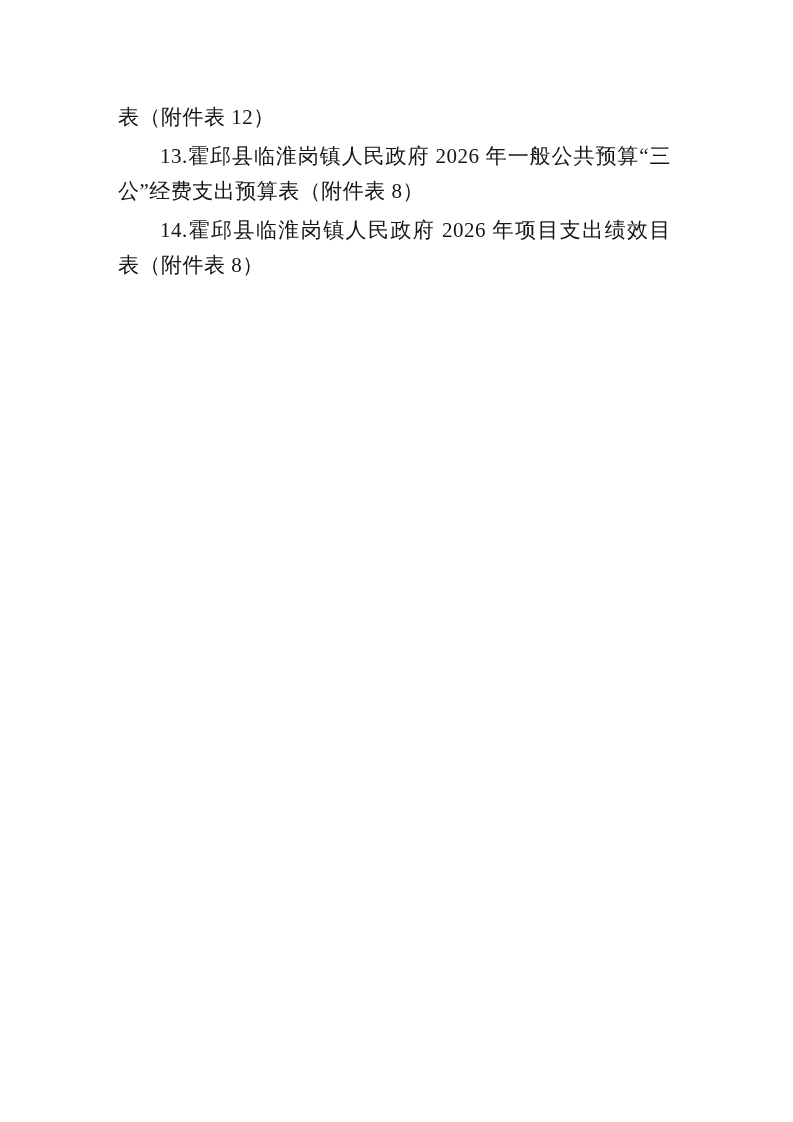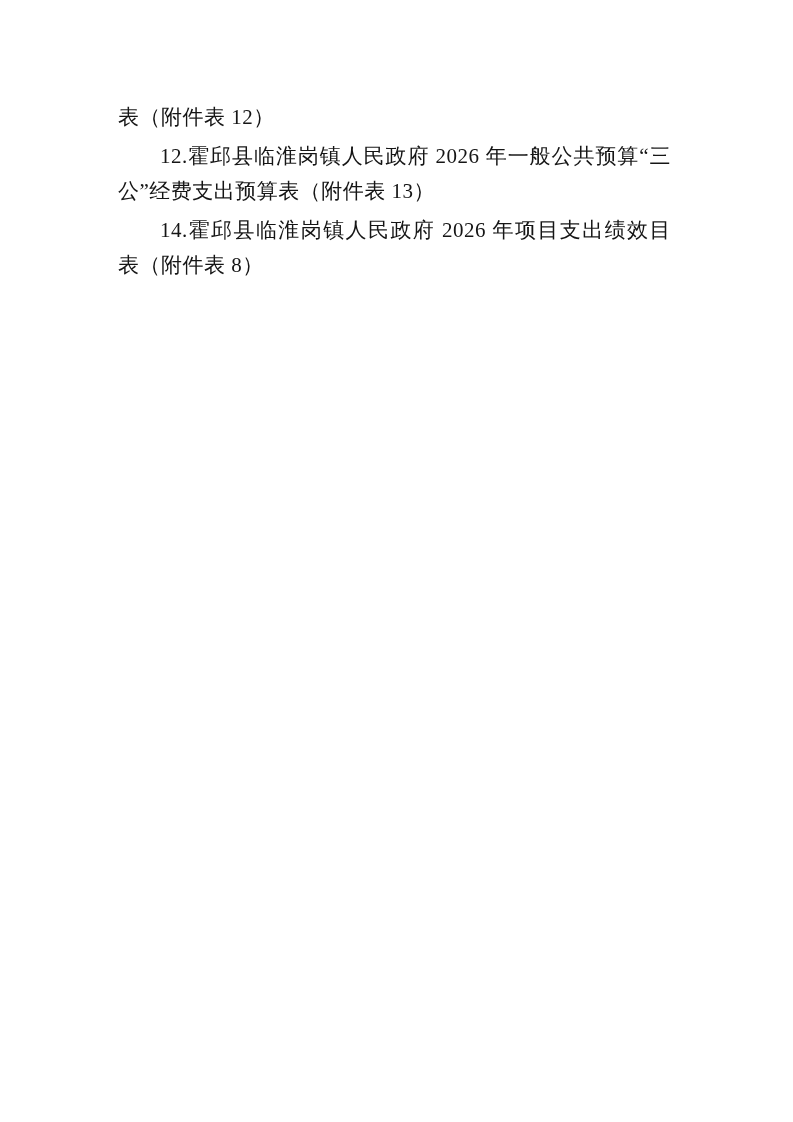--- a/index.html
+++ b/index.html
@@ -57,20 +57,20 @@
     word-spacing: 5px;
     color: #1a1a1a;
   }
 </style>
 </head>
 <body>
 
 <div class="page">
   <div class="text-block">
     <p class="line cont">表（附件表 12）</p>
-    <p class="line item">12.霍邱县临淮岗镇人民政府 2026 年一般公共预算“三</p>
-    <p class="line cont">公”经费支出预算表（附件表 13）</p>
+    <p class="line item">13.霍邱县临淮岗镇人民政府 2026 年一般公共预算“三</p>
+    <p class="line cont">公”经费支出预算表（附件表 8）</p>
     <p class="line item">14.霍邱县临淮岗镇人民政府 2026 年项目支出绩效目标</p>
     <p class="line cont">表（附件表 8）</p>
   </div>
 
   <div class="page-number">- 7 -</div>
 </div>
 
 </body></html>

